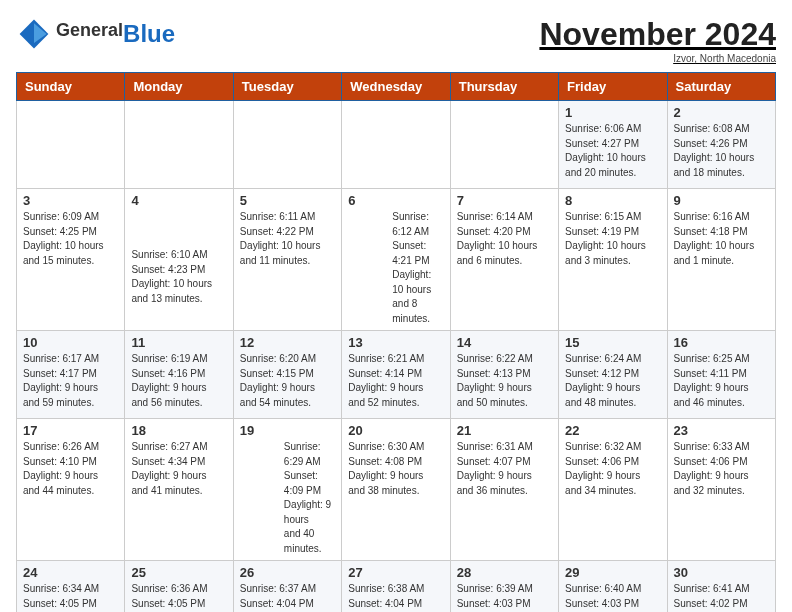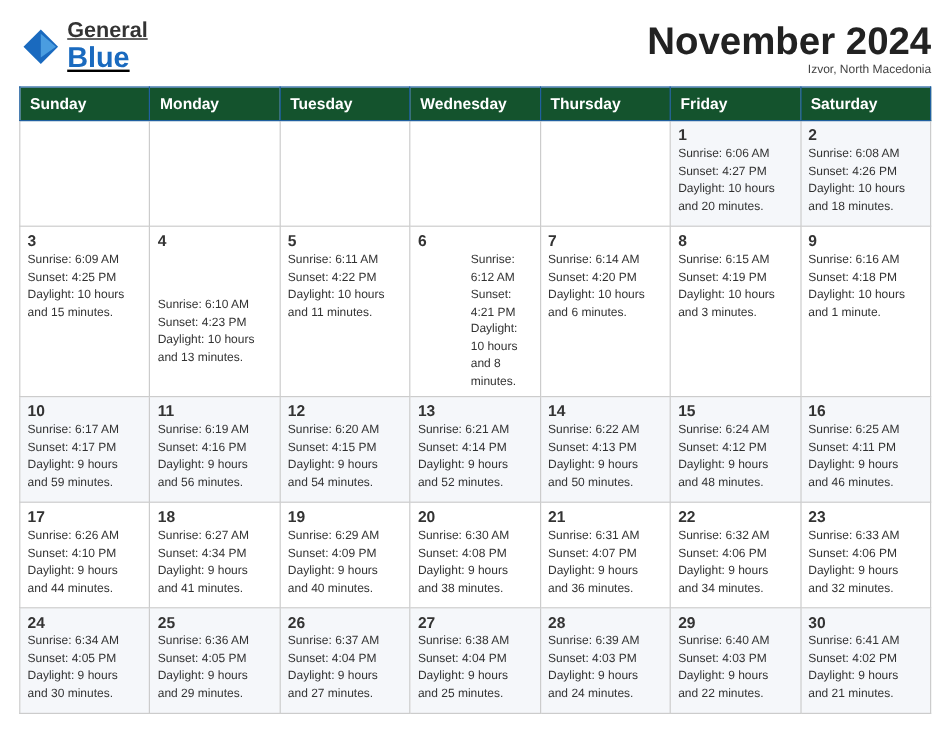--- a/index.html
+++ b/index.html
@@ -16,56 +16,56 @@
       align-items: flex-start;
       margin-bottom: 8px;
     }
     .logo {
       display: flex;
       align-items: center;
       gap: 4px;
     }
     .logo-text {
       display: flex;
-      flex-direction: column;
+      flex-direction: row;
       line-height: 1.1;
-      text-decoration: underline;
     }
     .logo-general {
       font-size: 18px;
       font-weight: bold;
       color: #333;
     }
     .logo-blue {
       font-size: 24px;
       font-weight: bold;
       color: #1a6abf;
     }
     .logo-icon {
       width: 36px;
       height: 36px;
     }
     .title-area {
       text-align: right;
+      text-decoration: underline;
     }
     .month-title {
       font-size: 32px;
       font-weight: bold;
       color: #222;
     }
     .subtitle {
       font-size: 10px;
       color: #444;
     }
     table {
       width: 100%;
       border-collapse: collapse;
     }
     thead th {
-      background: #14532d;
+      background: #c2410c;
       color: #fff;
       text-align: left;
       padding: 6px 8px;
       font-size: 13px;
       font-weight: bold;
       border: 1px solid #2060a0;
     }
     tbody td {
       vertical-align: top;
       border: 1px solid #ccc;
@@ -263,21 +263,21 @@
         </td>
         <td>
           <span class="day-num">18</span>
           <div class="day-info" style="white-space: pre-line;">Sunrise: 6:27 AM
 Sunset: 4:34 PM
 Daylight: 9 hours
 and 41 minutes.</div>
         </td>
         <td>
           <span class="day-num">19</span>
-          <div class="day-info" style="white-space: pre-line;">Sunrise: 6:29 AM
+          <div class="day-info" style="white-space: pre-line; margin-left: 44px;">Sunrise: 6:29 AM
 Sunset: 4:09 PM
 Daylight: 9 hours
 and 40 minutes.</div>
         </td>
         <td>
           <span class="day-num">20</span>
           <div class="day-info" style="white-space: pre-line;">Sunrise: 6:30 AM
 Sunset: 4:08 PM
 Daylight: 9 hours
 and 38 minutes.</div>

